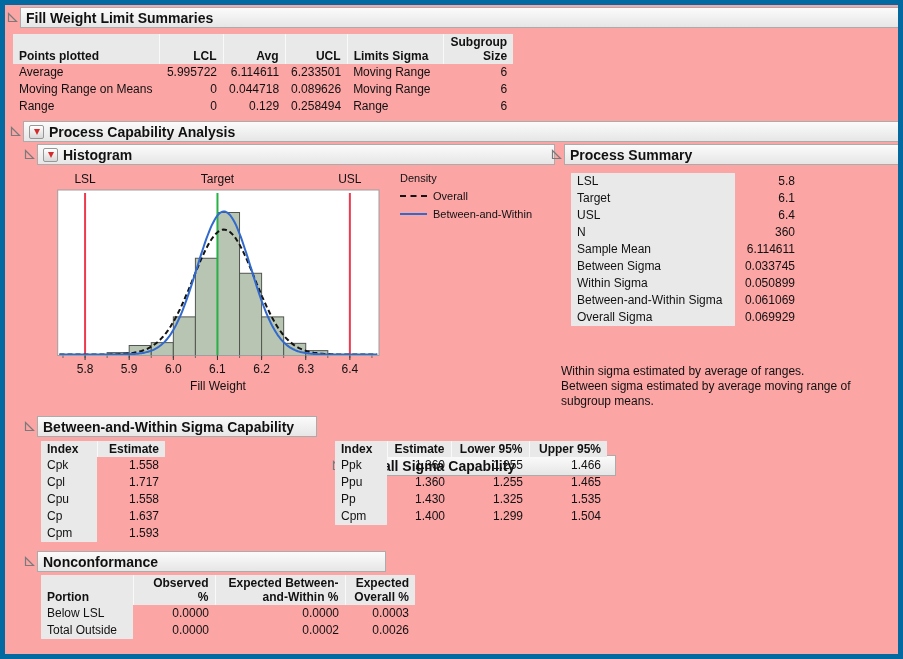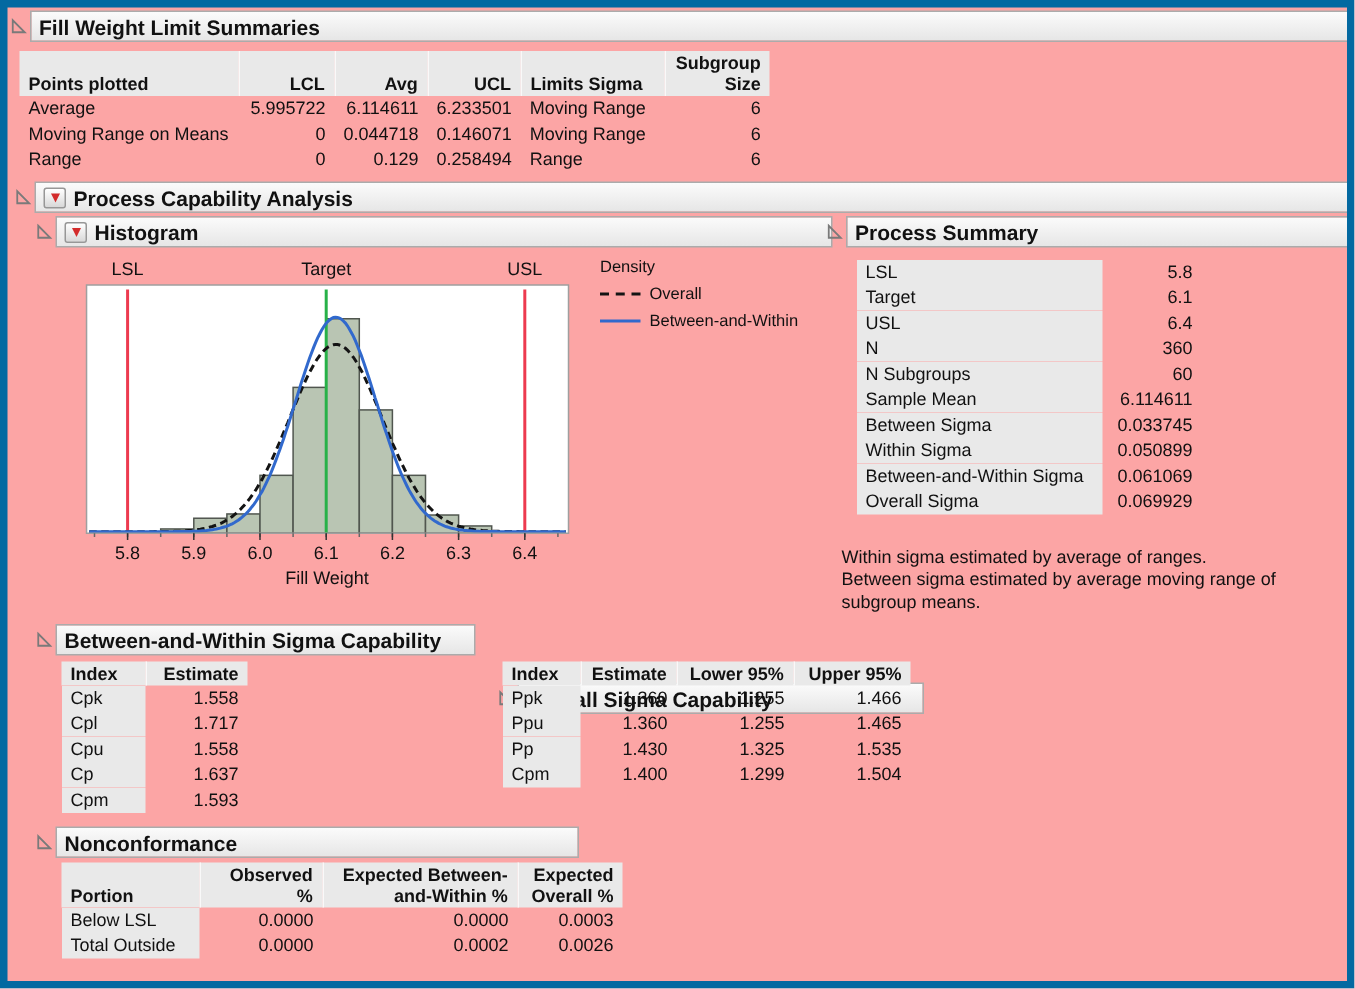--- a/index.html
+++ b/index.html
@@ -71,21 +71,21 @@
           <td class="ar">5.995722</td>
           <td class="ar">6.114611</td>
           <td class="ar">6.233501</td>
           <td class="al">Moving Range</td>
           <td class="ar">6</td>
         </tr>
         <tr>
           <td class="al">Moving Range on Means</td>
           <td class="ar">0</td>
           <td class="ar">0.044718</td>
-          <td class="ar">0.146071</td>
+          <td class="ar">0.089626</td>
           <td class="al">Moving Range</td>
           <td class="ar">6</td>
         </tr>
         <tr>
           <td class="al">Range</td>
           <td class="ar">0</td>
           <td class="ar">0.129</td>
           <td class="ar">0.258494</td>
           <td class="al">Range</td>
           <td class="ar">6</td>
@@ -209,24 +209,20 @@
         </tr>
         <tr>
           <td class="al g">USL</td>
           <td class="ar">6.4</td>
         </tr>
         <tr>
           <td class="al g">N</td>
           <td class="ar">360</td>
         </tr>
         <tr>
-          <td class="al g">N Subgroups</td>
-          <td class="ar">60</td>
-        </tr>
-        <tr>
           <td class="al g">Sample Mean</td>
           <td class="ar">6.114611</td>
         </tr>
         <tr>
           <td class="al g">Between Sigma</td>
           <td class="ar">0.033745</td>
         </tr>
         <tr>
           <td class="al g">Within Sigma</td>
           <td class="ar">0.050899</td>

